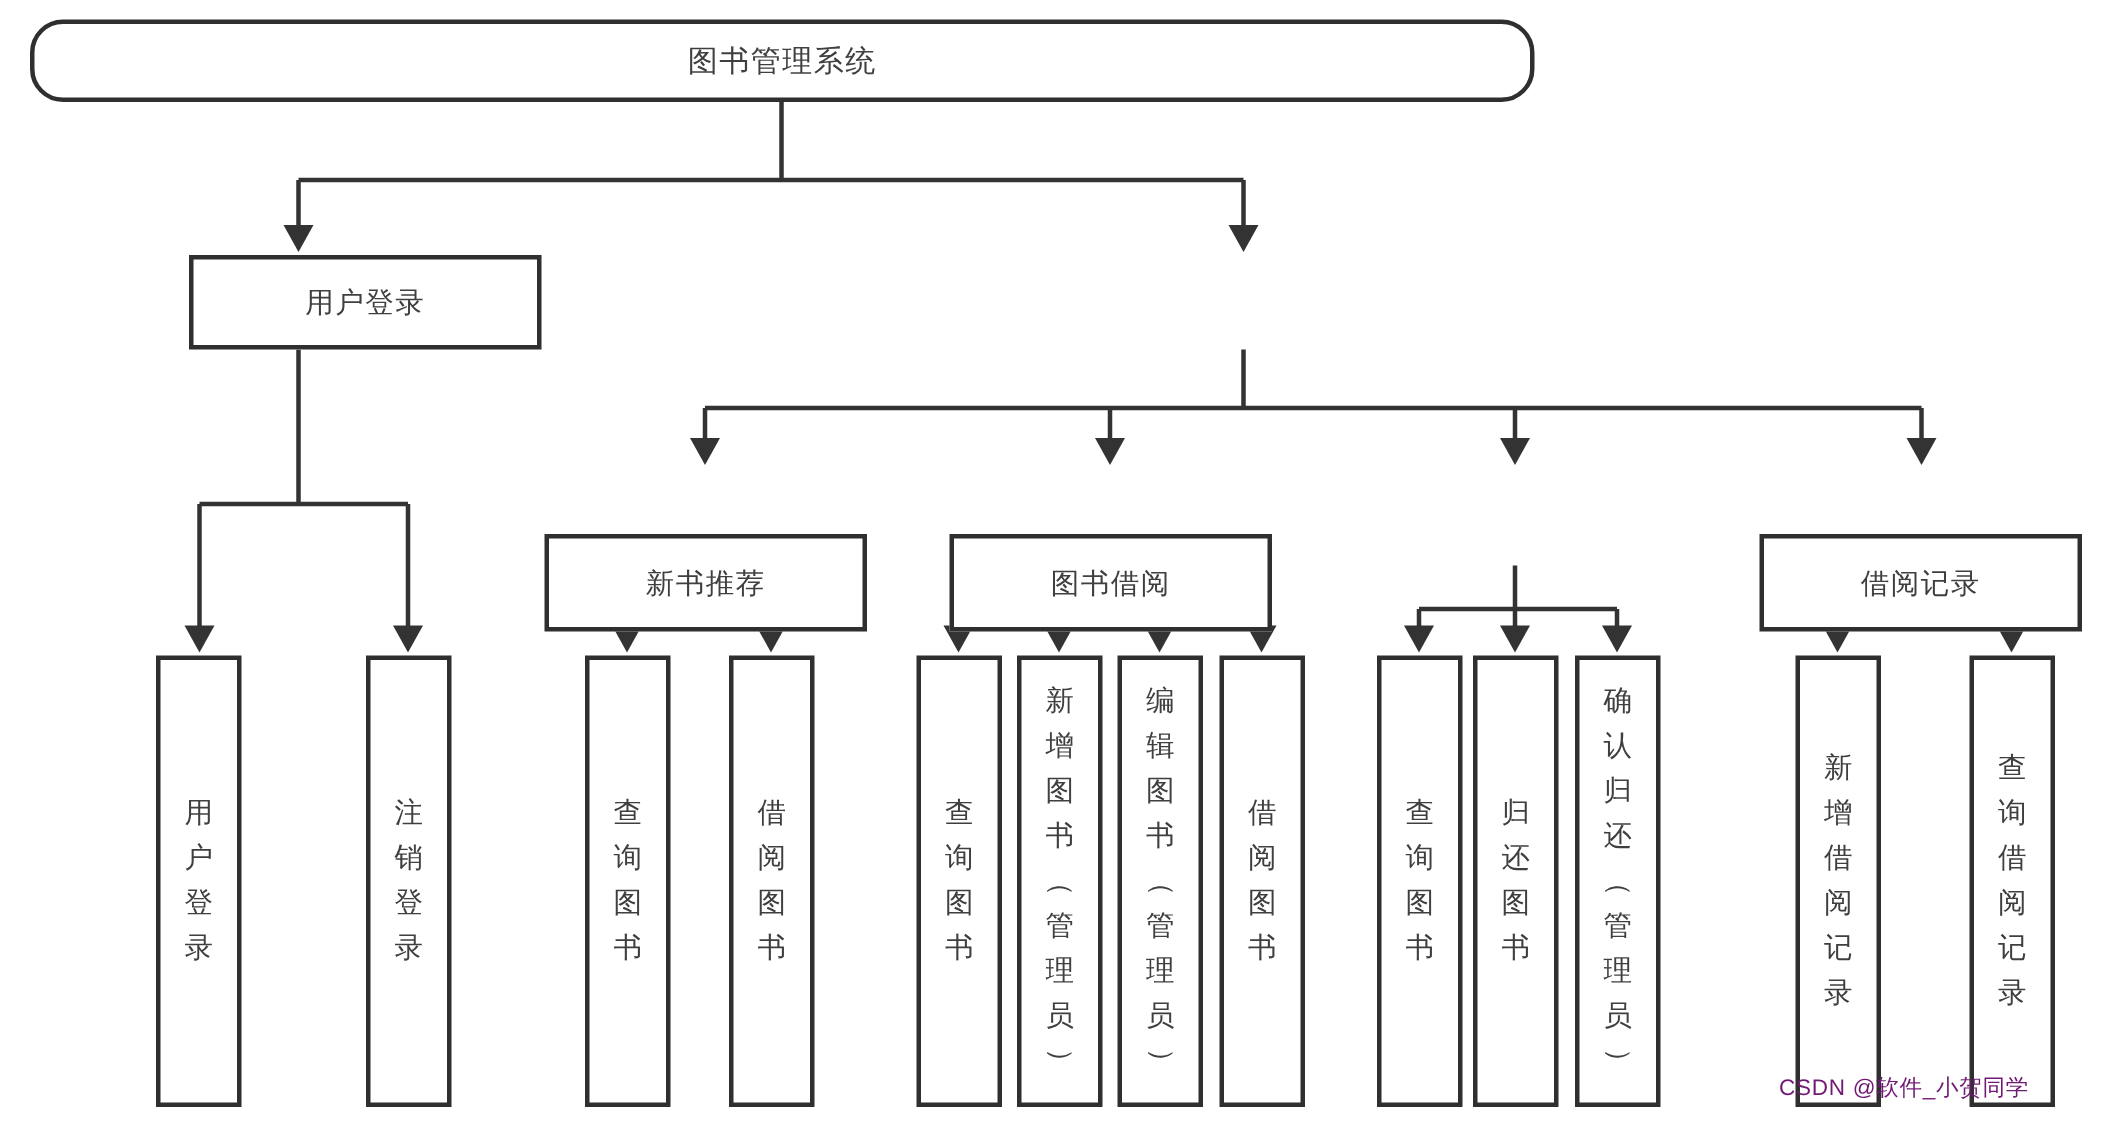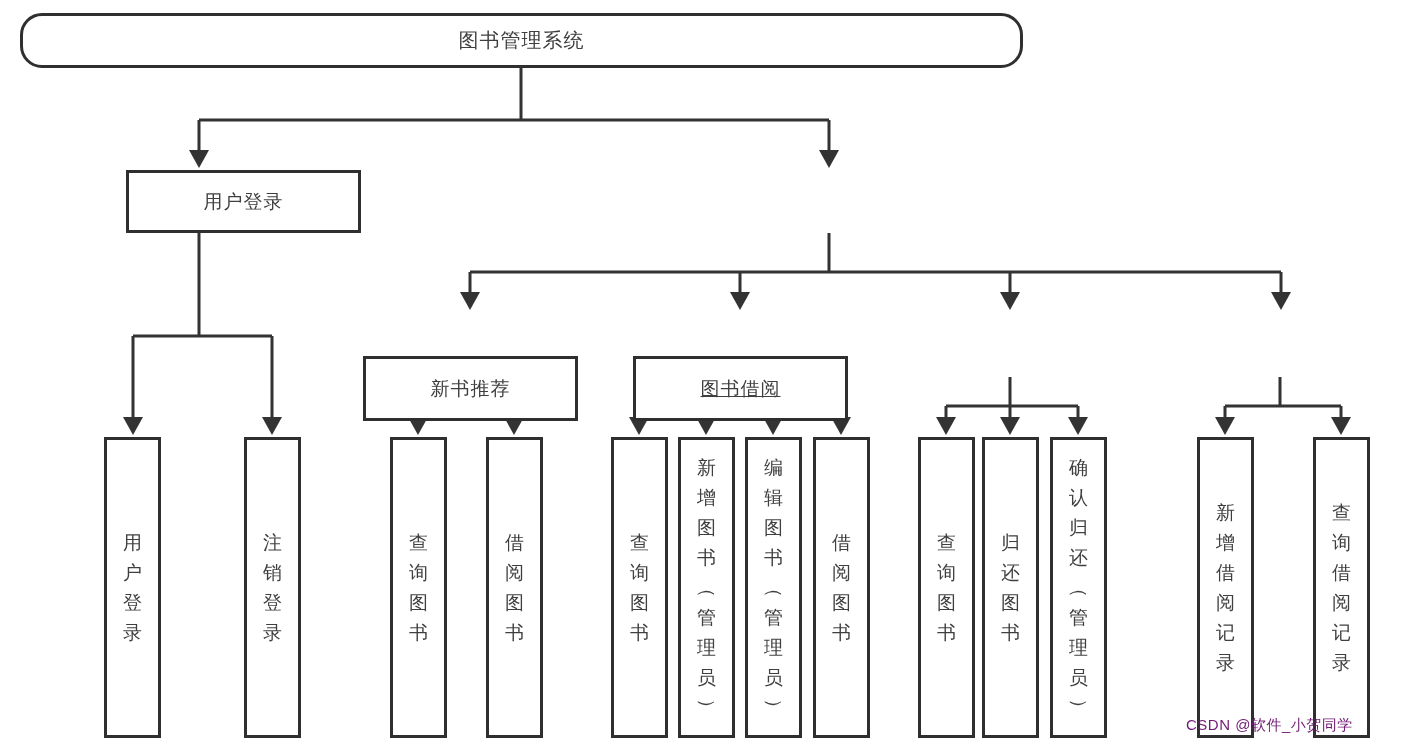--- a/index.html
+++ b/index.html
@@ -28,21 +28,21 @@
     font-size: 19px;
     letter-spacing: 1px;
     z-index: 2;
   }
   .root { left: 20px; top: 13px; width: 1003px; height: 55px; font-size: 20px; border-radius: 22px; }
   .lvl2 { top: 170px; width: 235px; height: 63px; }
   .b-user { left: 82px; margin-left: 44px; }
   .b-mgmt { left: 712px; }
   .lvl3 { top: 312px; width: 215px; height: 65px; margin-top: 44px; }
   .s0 { left: 363px; }
-  .s1 { left: 633px; text-decoration: underline; }
+  .s1 { left: 633px; }
   .s2 { left: 903px; }
   .s3 { left: 1173px; }
   .leaf { top: 437px; width: 57px; height: 301px; padding: 4px 0; }
   .vlabel {
     display: flex;
     flex-direction: column;
     align-items: center;
     justify-content: center;
     height: 100%;
     width: 100%;
@@ -106,20 +106,21 @@
       <use href="#ah" transform="translate(1341,435)"></use>
     </g>
   </svg>
 
   <div class="box root">图书管理系统</div>
 
   <div class="box lvl2 b-user">用户登录</div>
 
   <div class="box lvl3 s0">新书推荐</div>
   <div class="box lvl3 s1">图书借阅</div>
+  <div class="box lvl3 s3">借阅记录</div>
 
   <div class="box leaf" style="left:104px">
     <div class="vlabel" style="--lh: 30px;">
         <span class="vchar">用</span>
         <span class="vchar">户</span>
         <span class="vchar">登</span>
         <span class="vchar">录</span>
       </div>
   </div>
   <div class="box leaf" style="left:244px">

